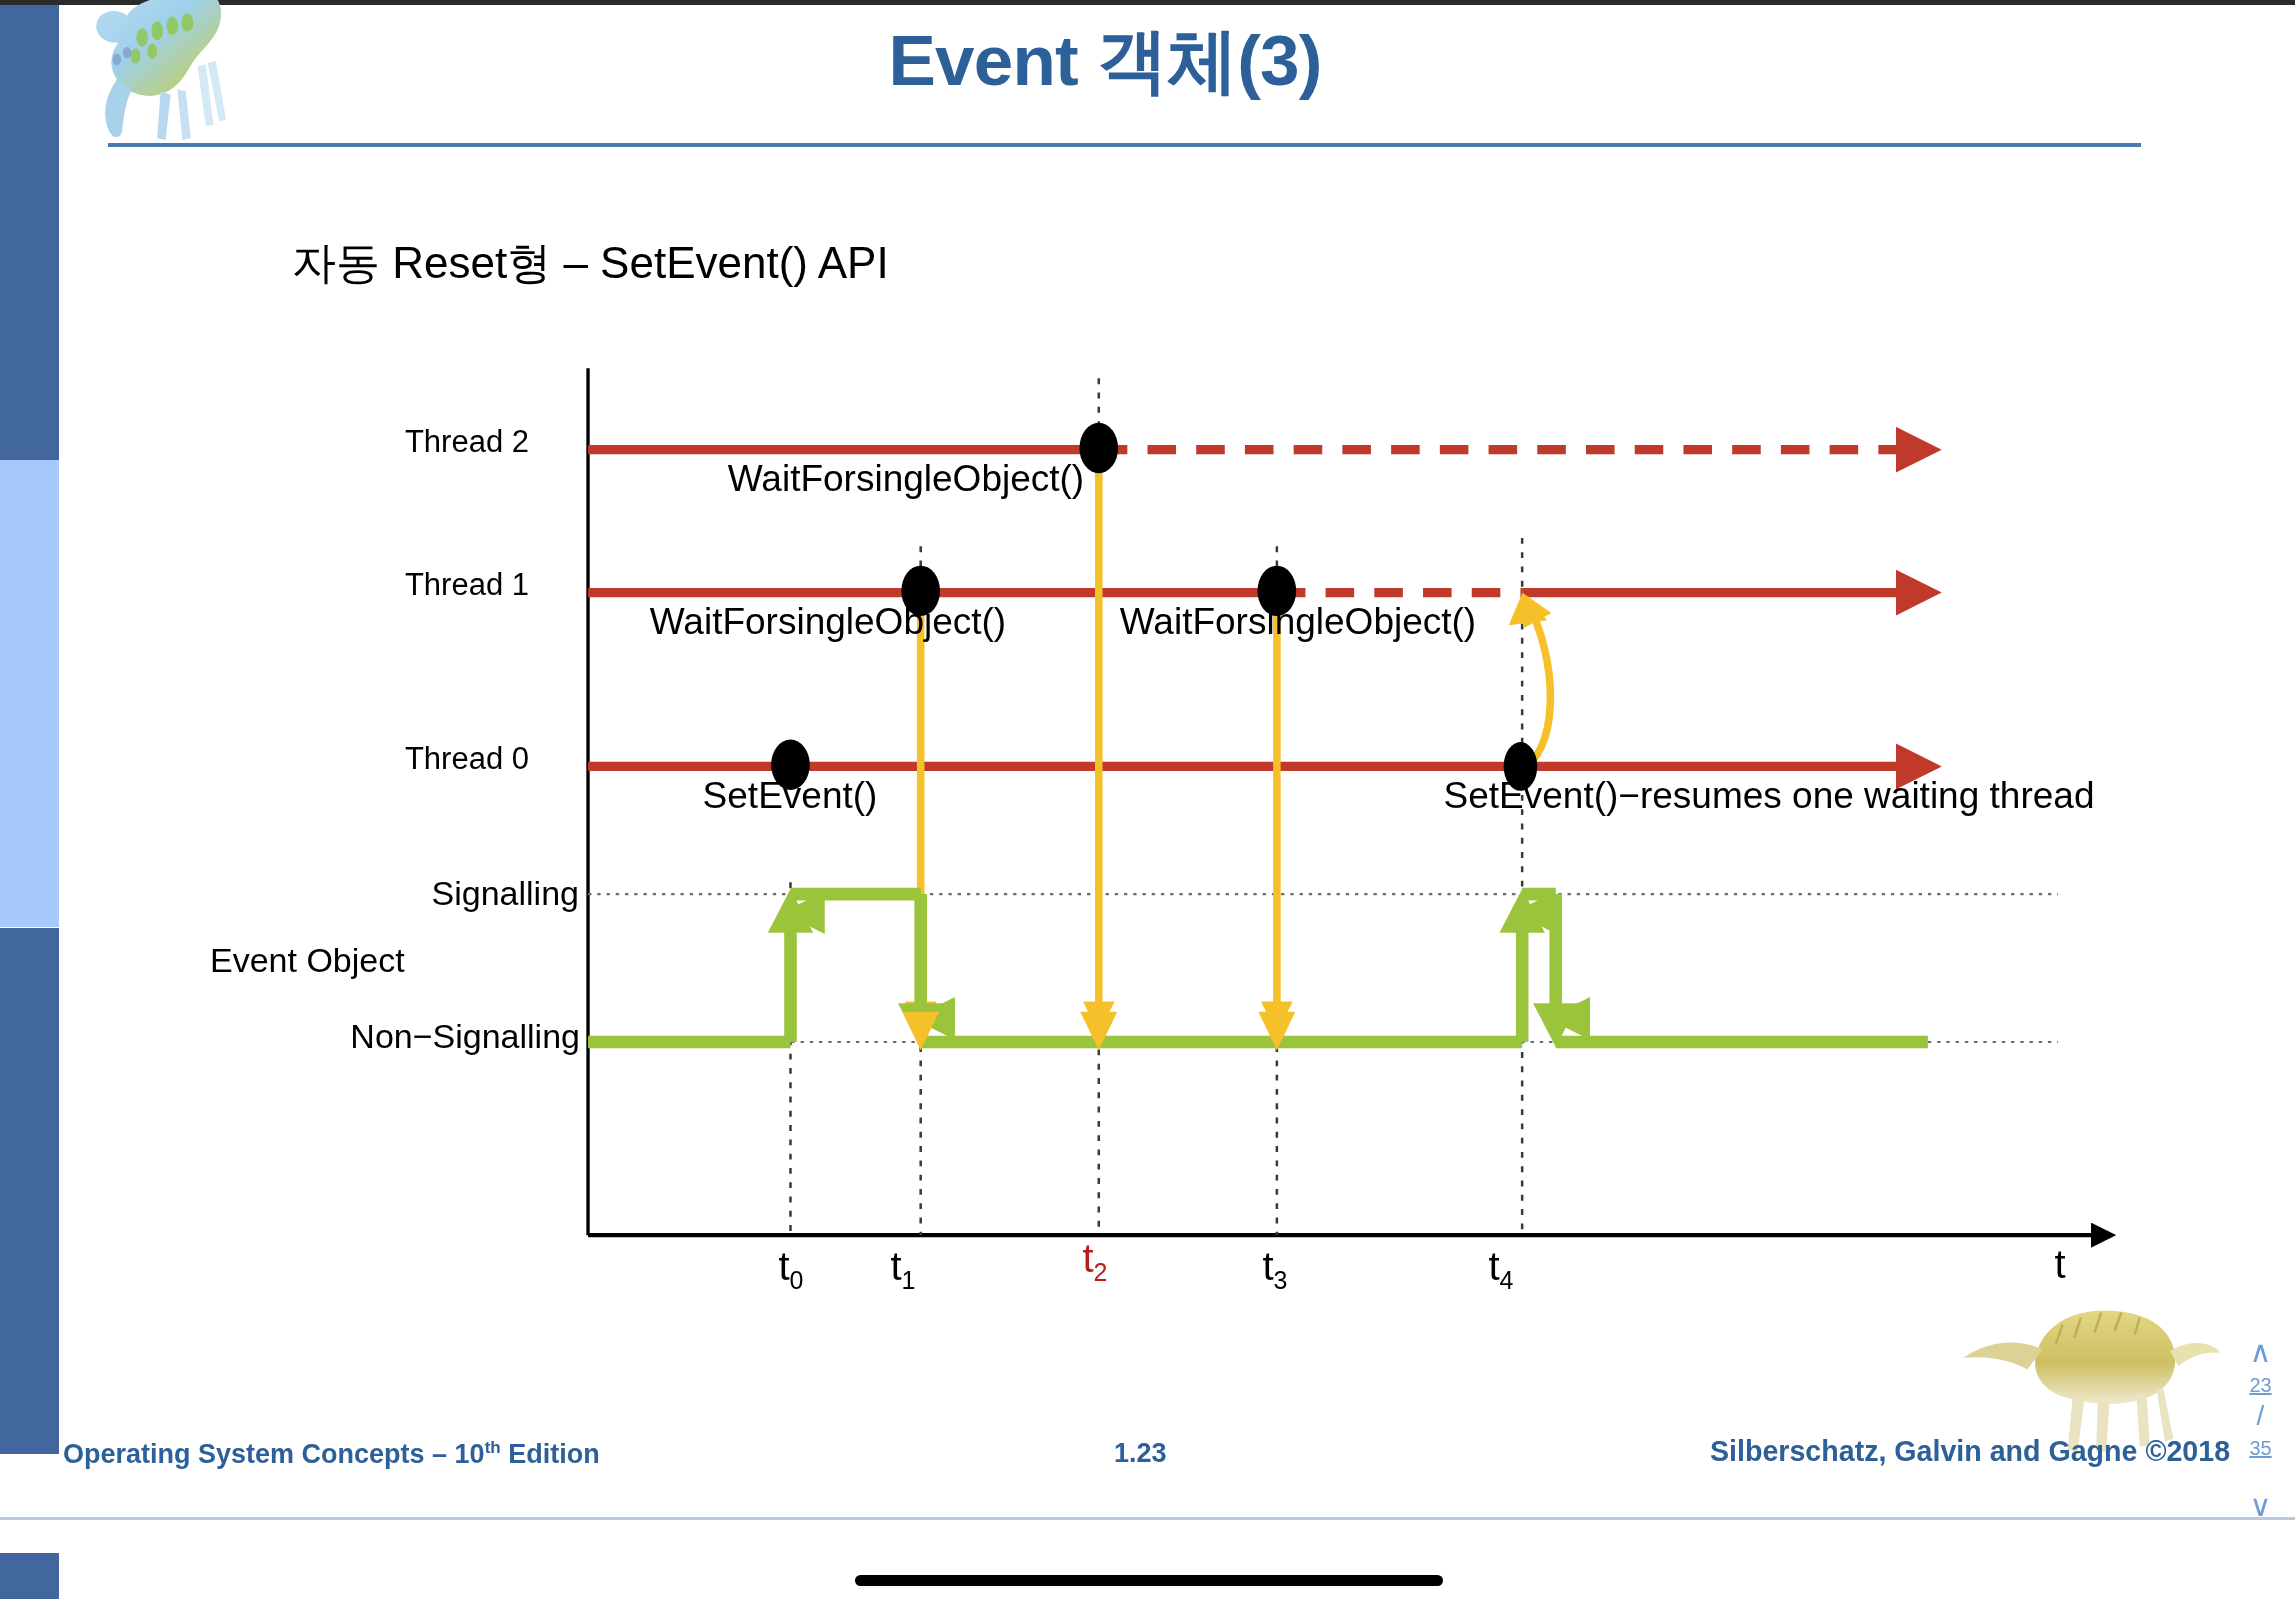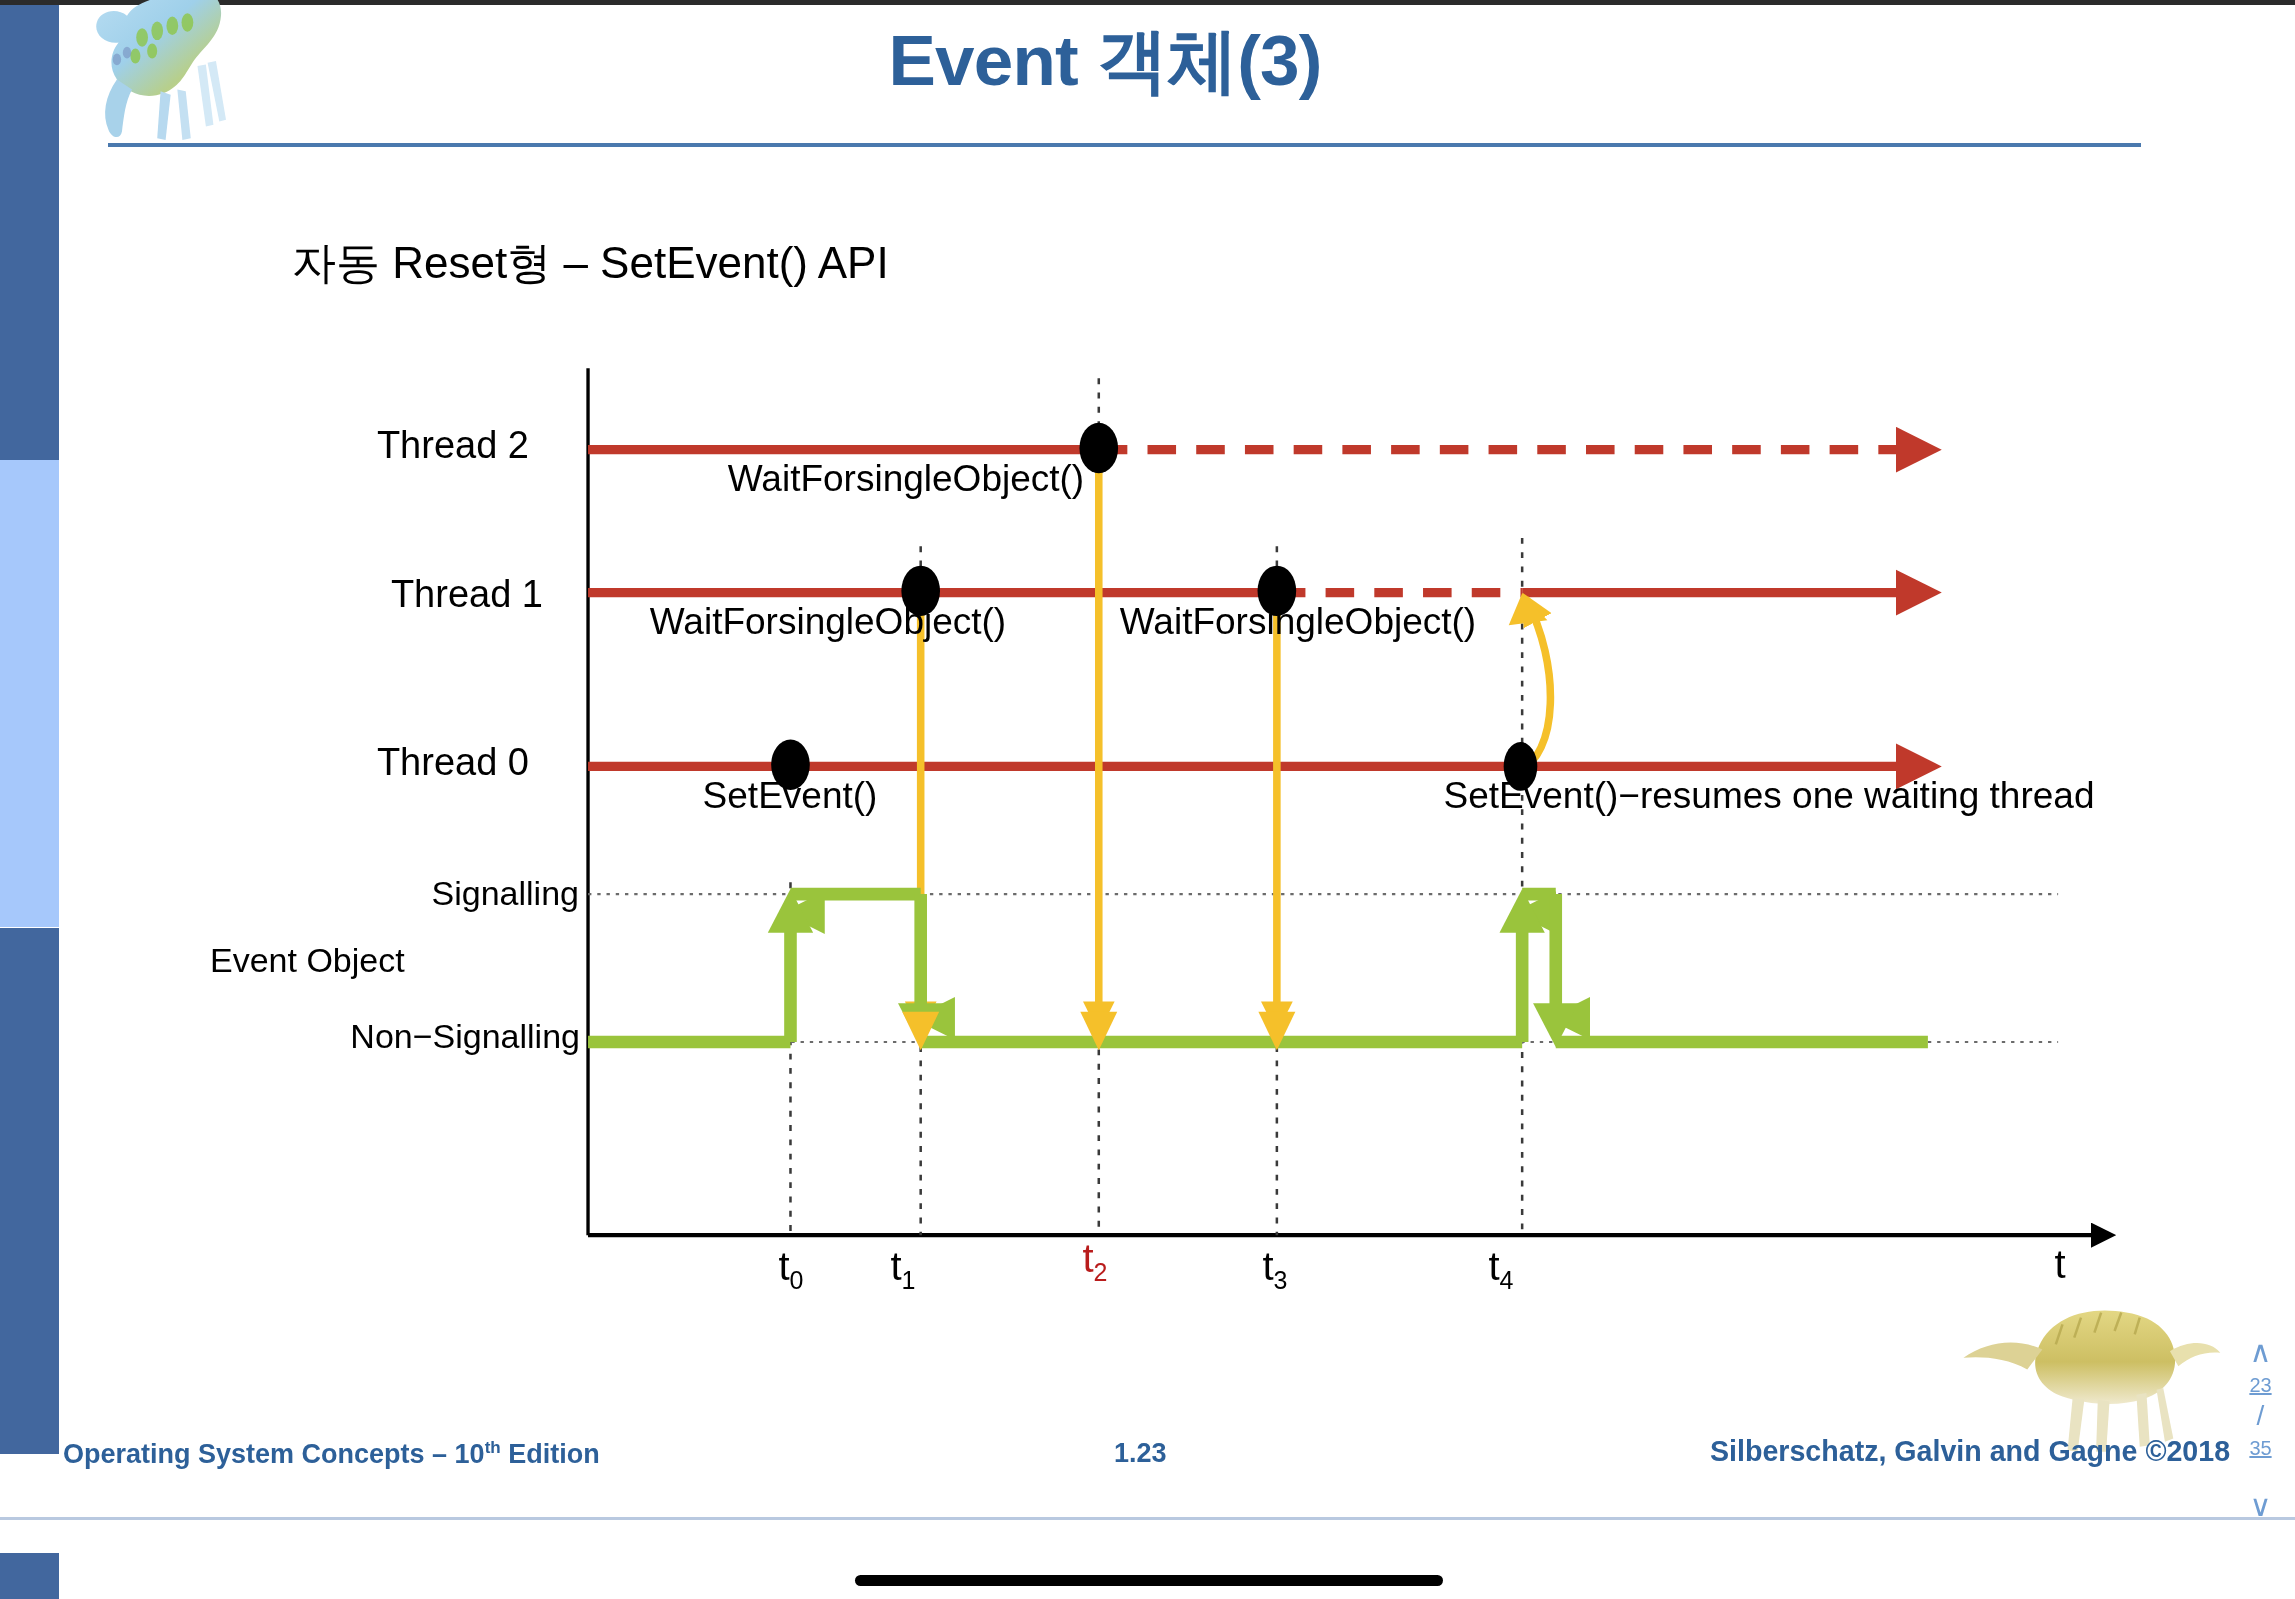--- a/index.html
+++ b/index.html
@@ -39,21 +39,21 @@
   
   #subtitle{
     position:absolute;left:292px;top:234px;
     font-size:44px;color:#000;white-space:nowrap;
   }
 
   
   #diagram{position:absolute;left:0;top:0;width:2295px;height:1600px;}
 
   
-  .row-label{position:absolute;font-size:38px;color:#000;white-space:nowrap;text-align:right;}
+  .row-label{position:absolute;font-size:31px;color:#000;white-space:nowrap;text-align:right;}
   .small-label{font-size:34px;}
 
   
   #footer-left{
     position:absolute;left:63px;top:1438px;
     font-size:27px;font-weight:bold;color:#2d6099;white-space:nowrap;
   }
   #footer-left sup{font-size:17px;text-align:right;}
   #footer-center{
     position:absolute;left:1092px;top:1438px;
@@ -252,21 +252,21 @@
     <ellipse cx="941" cy="910" rx="23" ry="30"></ellipse>
     <ellipse cx="1810" cy="912" rx="20" ry="29"></ellipse>
   </g>
 
   <g stroke="#000" stroke-width="3">
     <line x1="941" y1="1470" x2="941" y2="1470"></line>
   </g>
 </svg>
 
 <div class="row-label" style="left:302px;top:424px;width:227px;">Thread 2</div>
-<div class="row-label" style="left:316px;top:567px;width:227px;margin-top:6px;">Thread 1</div>
+<div class="row-label" style="left:302px;top:567px;width:227px;">Thread 1</div>
 <div class="row-label" style="left:302px;top:741px;width:227px;">Thread 0</div>
 <div class="row-label small-label" style="left:277px;top:874px;width:302px;">Signalling</div>
 <div class="row-label small-label" style="left:210px;top:941px;width:269px;text-align:left;">Event Object</div>
 <div class="row-label small-label" style="left:227px;top:1017px;width:353px;">Non−Signalling</div>
 
 <div style="position:absolute;left:906px;top:458px;font-size:37px;color:#000;white-space:nowrap;transform:translateX(-50%);">WaitForsingleObject()</div>
 <div style="position:absolute;left:828px;top:601px;font-size:37px;color:#000;white-space:nowrap;transform:translateX(-50%);">WaitForsingleObject()</div>
 <div style="position:absolute;left:1298px;top:601px;font-size:37px;color:#000;white-space:nowrap;transform:translateX(-50%);">WaitForsingleObject()</div>
 <div style="position:absolute;left:790px;top:775px;font-size:37px;color:#000;white-space:nowrap;transform:translateX(-50%);">SetEvent()</div>
 <div style="position:absolute;left:1769px;top:775px;font-size:37px;color:#000;white-space:nowrap;transform:translateX(-50%);">SetEvent()−resumes one waiting thread</div>

